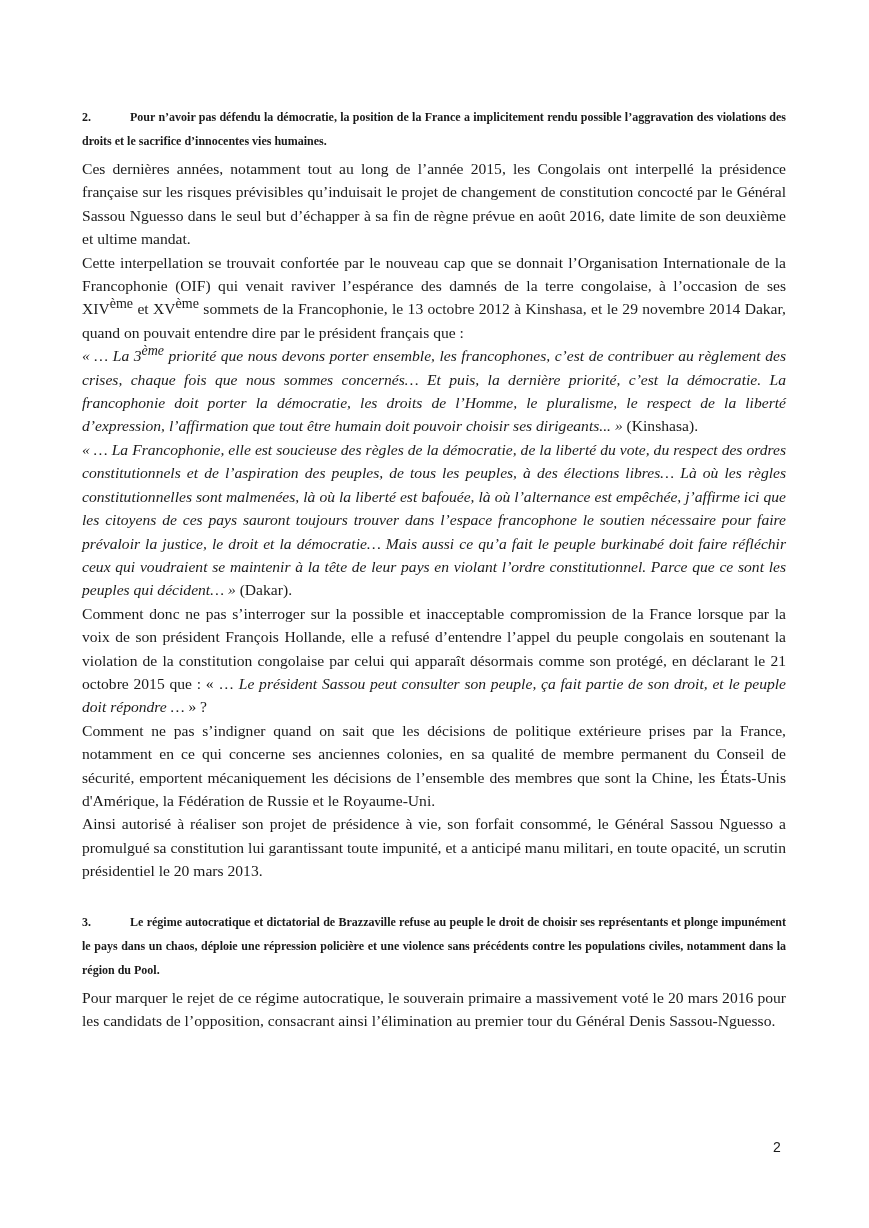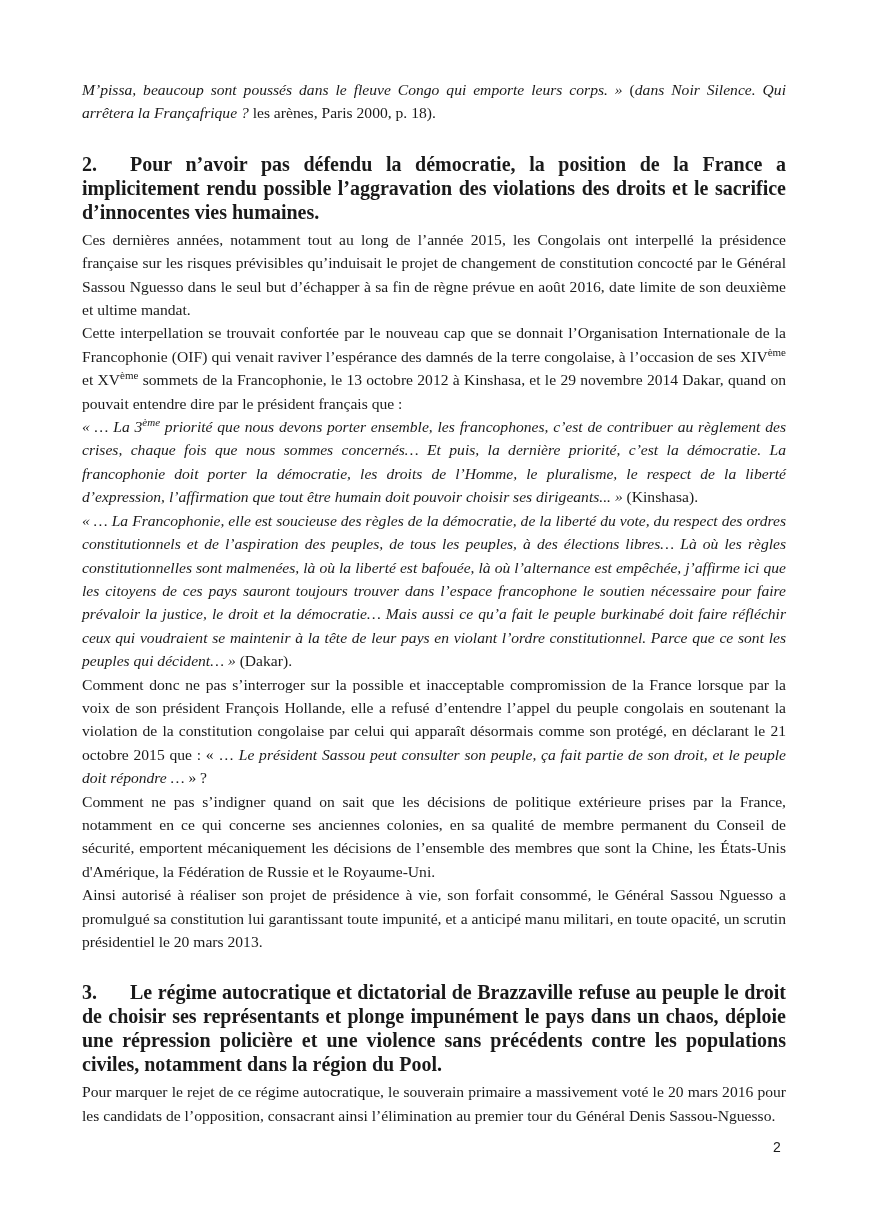--- a/index.html
+++ b/index.html
@@ -8,37 +8,36 @@
     font-family: "Liberation Serif", "DejaVu Serif", serif;
     color: #1a1a1a;
   }
   .page {
     position: absolute; left: 82px; top: 78px; width: 704px;
     font-size: 15.6px; line-height: 23.4px; text-align: justify;
   }
   .p { margin: 0; }
   .i { font-style: italic; }
   .b { font-weight: normal; }
-  .heading { font-weight: bold; font-size: 20px; line-height: 24px; margin: 0; }
+  .heading { font-weight: bold; font-size: 12px; line-height: 24px; margin: 0; }
   .heading .num { display: inline-block; width: 48px; }
   .gap-lg { height: 27px; }
   .gap-sm { height: 4px; }
-  sup { font-size: 11px; line-height: 0; vertical-align: super; }
+  sup { font-size: 14px; line-height: 0; vertical-align: super; }
   .page-number {
     position: absolute; left: 773px; top: 1139px;
     font-family: "Liberation Sans", "DejaVu Sans", sans-serif;
     font-size: 14px; color: #1a1a1a;
   }
 </style>
 </head>
 <body>
 
 <div class="page">
 
-  <p class="p"><span class="i">M’pissa, beaucoup sont poussés dans le fleuve Congo qui emporte leurs corps. »</span><span> (</span><span class="i">dans Noir Silence. Qui arrêtera la Françafrique ?</span><span> les arènes, Paris 2000, p. 18).</span></p>
 
   <div class="gap-lg"></div>
 
   <p class="heading"><span class="num">2.</span><span>Pour n’avoir pas défendu la démocratie, la position de la France a implicitement rendu possible l’aggravation des violations des droits et le sacrifice d’innocentes vies humaines.</span></p>
 
   <div class="gap-sm"></div>
 
   <p class="p">Ces dernières années, notamment tout au long de l’année 2015, les Congolais ont interpellé la présidence française sur les risques prévisibles qu’induisait le projet de changement de constitution concocté par le Général Sassou Nguesso dans le seul but d’échapper à sa fin de règne prévue en août 2016, date limite de son deuxième et ultime mandat.</p>
 
   <p class="p"><span>Cette interpellation se trouvait confortée par le nouveau cap que se donnait l’Organisation Internationale de la Francophonie (OIF) qui venait raviver l’espérance des damnés de la terre congolaise, à l’occasion de ses XIV</span><sup>ème</sup><span> et XV</span><sup>ème</sup><span> sommets de la Francophonie, le 13 octobre 2012 à Kinshasa, et le 29 novembre 2014 Dakar, quand on pouvait entendre dire par le président français que :</span></p>

